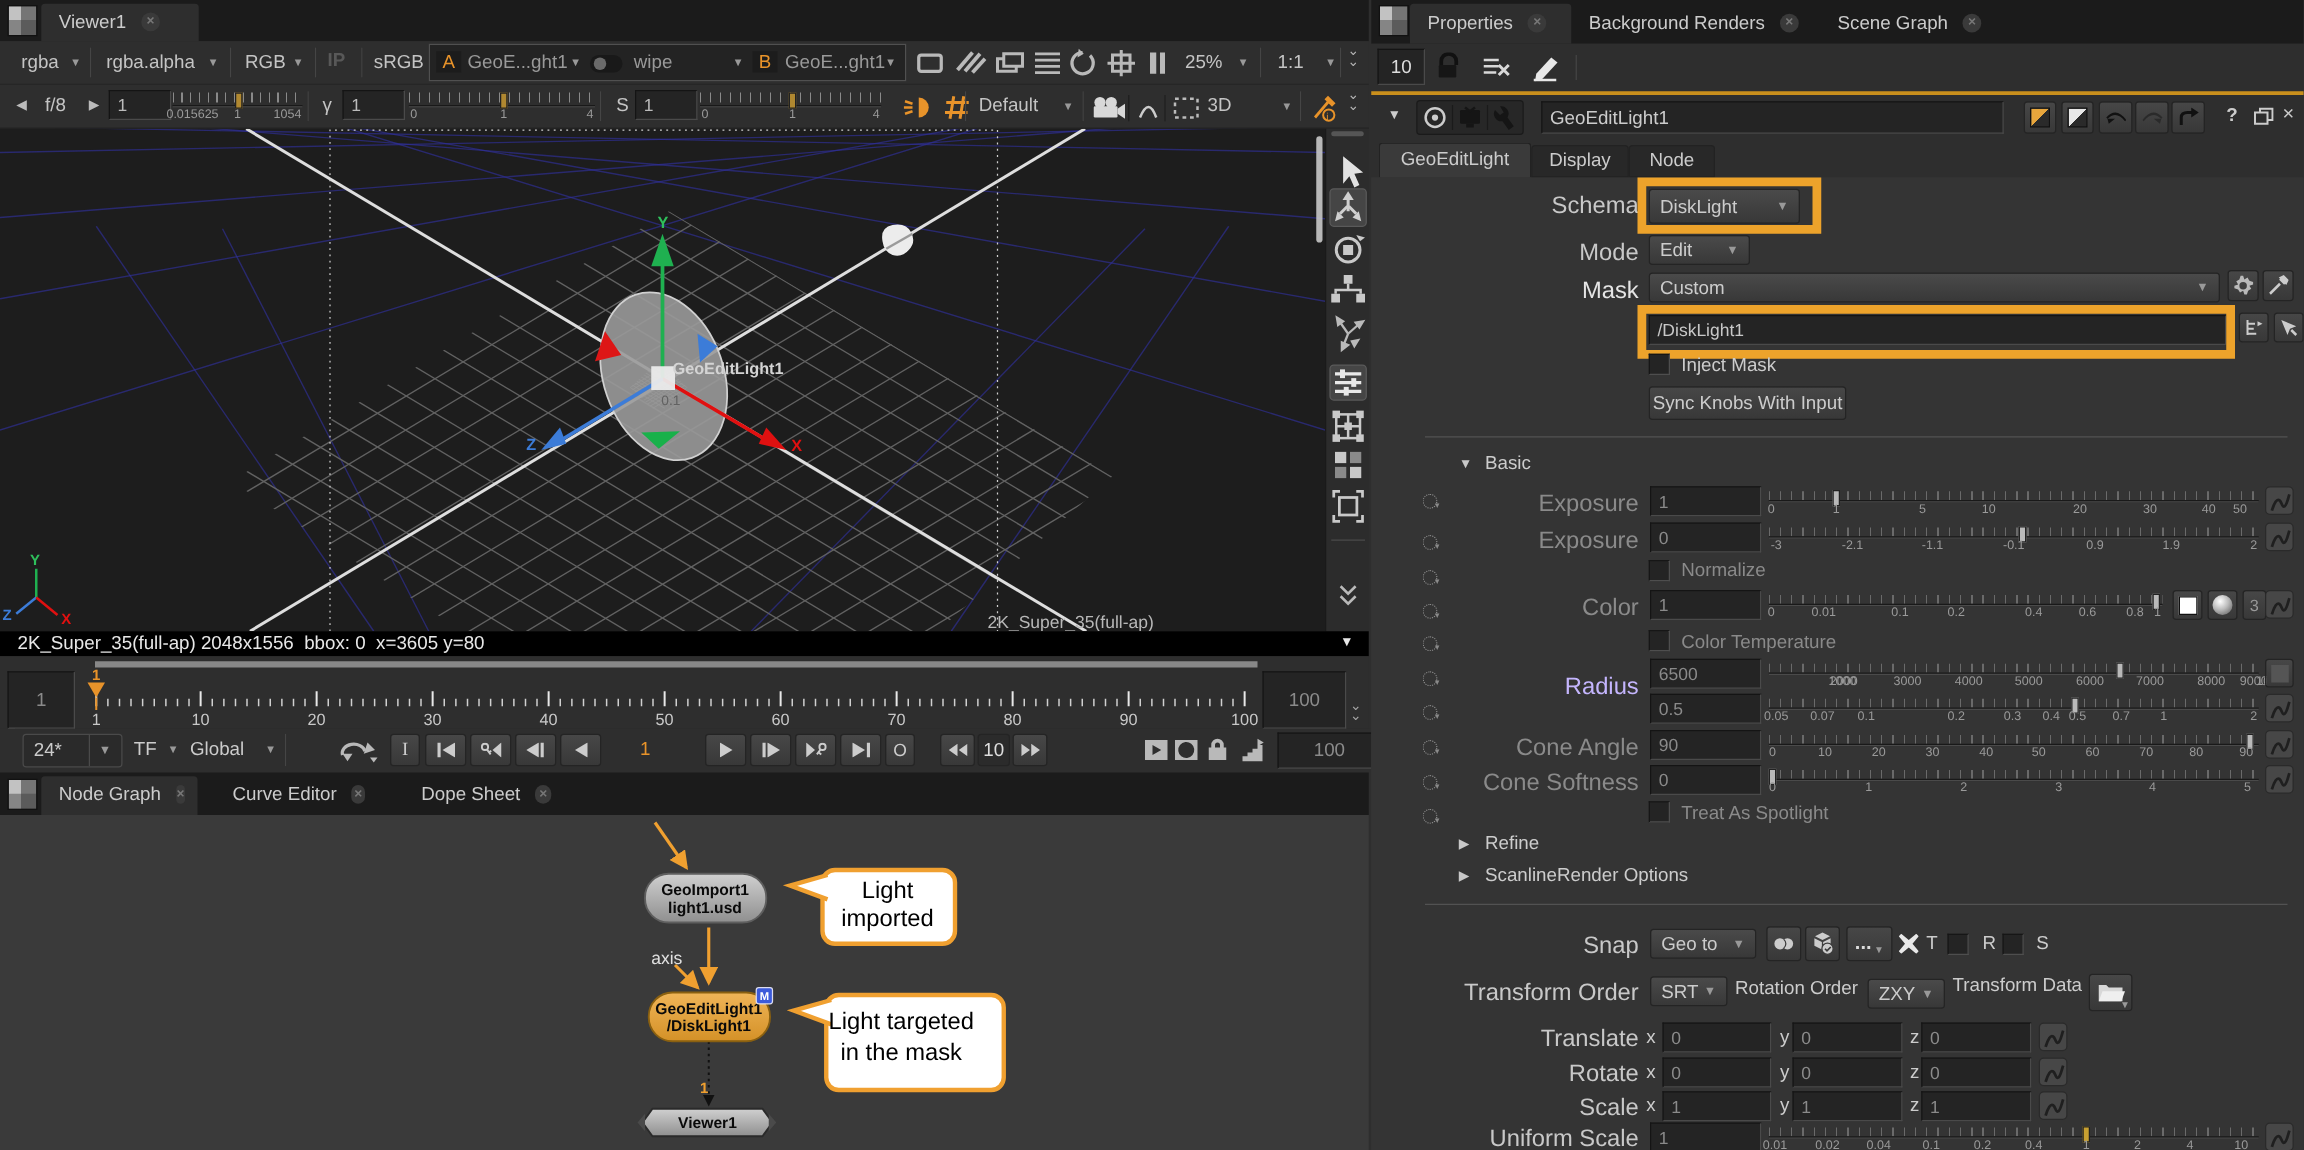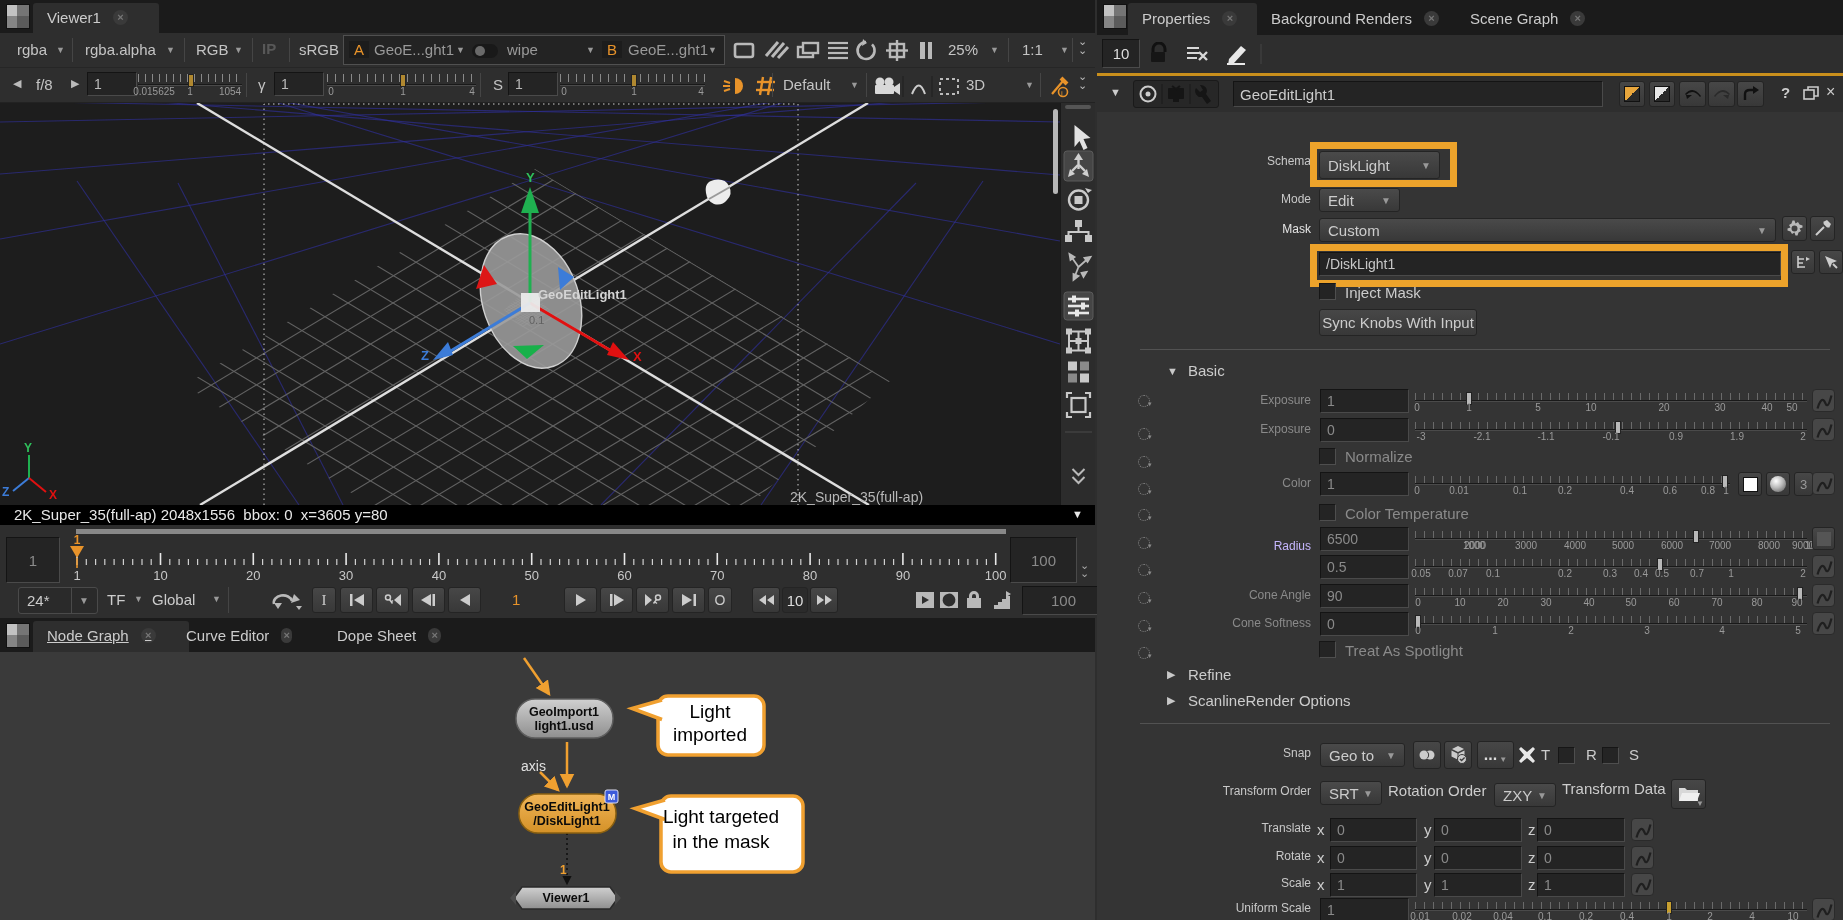--- a/index.html
+++ b/index.html
@@ -12,21 +12,21 @@
 .tab.active { background:#2e2e2e; border-radius:3px 3px 0 0; }
 .tabx { display:inline-block; margin-left:12px; width:15px; height:15px; border-radius:8px; background:#3a3a3a; color:#777; font-size:11px; font-weight:bold; text-align:center; line-height:15px; }
 .paneicon { position:absolute; left:6px; top:4px; width:24px; height:25px; background:linear-gradient(90deg,#c2c2c2 0 45%,#757575 45%); border:1px solid #111; box-shadow:inset 0 -12px 0 rgba(60,60,60,0.45); }
 .dd { background:linear-gradient(#4a4a4a,#383838); border:1px solid #242424; border-radius:3px; color:#ccc; font-size:15px; display:flex; align-items:center; padding:0 8px; position:absolute;text-align:right; }
 .dd .arr { margin-left:auto; color:#999; font-size:10px; }
 .inp { background:#242424; border:1px solid #141414; border-bottom-color:#4a4a4a; border-right-color:#4a4a4a; color:#909090; font-size:14px; display:flex; align-items:center; padding:0 6px; position:absolute; }
 .btn { background:linear-gradient(#474747,#383838); border:1px solid #242424; border-radius:3px; color:#ccc; display:flex; align-items:center; justify-content:center; position:absolute; }
 .cb { position:absolute; width:17px; height:17px; background:#242424; border:1px solid #161616; border-bottom-color:#4e4e4e; border-right-color:#4e4e4e; }
 .lbl { position:absolute; color:#ccc; font-size:15px; white-space:nowrap; }
 .glbl { position:absolute; color:#8a8a8a; font-size:15px; white-space:nowrap; }
-.rlabel { position:absolute; color:#ccc; font-size:12px; text-align:right; right:532px; white-space:nowrap; }
+.rlabel { position:absolute; color:#ccc; font-size:19px; text-align:right; right:532px; white-space:nowrap; }
 .sliderwrap { position:absolute; height:24px; }
 .track { position:absolute; left:0; right:0; top:11px; height:2px; background:#191919; border-bottom:1px solid #4a4a4a; }
 .ticks { position:absolute; left:0; right:0; top:4px; height:7px; background:repeating-linear-gradient(90deg,#6a6a6a 0 1px,transparent 1px 9px); }
 .handle { position:absolute; top:3px; width:6px; height:13px; background:#b9b9b9; border:1px solid #222; }
 .snum { position:absolute; top:13px; color:#9a9a9a; font-size:10px; transform:translateX(-50%); }
 .curvebtn { position:absolute; width:23px; height:23px; background:#474747; border:1px solid #2a2a2a; border-radius:4px; }
 .curvebtn svg { position:absolute; left:2px; top:2px; }
 .knob { position:absolute; width:12px; height:12px; border:1px dotted #8a8a8a; border-radius:50%; }
 .knob:after { content:"▾"; position:absolute; left:9px; top:4px; font-size:7px; color:#8a8a8a; }
 .sep { position:absolute; height:1px; background:#525252; }
@@ -625,21 +625,21 @@
             <path d="M2 3 h18 v16 h-18 z M8 7 l7 4 -7 4 z" fill-rule="evenodd"></path>
       <path d="M26 3 h18 v16 h-18 z M30 7 a4.2 4.2 0 0 0 10 8 a4.2 4.2 0 0 0 -10 -8 z" fill-rule="evenodd"></path>
       <path d="M55 9 v-2 a5 5 0 0 1 10 0 v2 h2 v10 h-14 v-10 z M58 9 h4 v-2 a2 2 0 0 0 -4 0 z" fill-rule="evenodd"></path>
       <path d="M80 20 v-4 h4 v-3 h4 v-3 h4 v-3 h4 v13 z M92 2 l5 3 -5 3 z"></path>
           </g>
     </svg>
   </div>
 
   <div class="abs tabbar" style="left:0;top:618px;width:1095px;height:34px;">
     <div class="paneicon" style="top:5px;"></div>
-    <div class="tab active" style="left:33px;width:156px;text-decoration:underline;">Node Graph<span class="tabx">×</span></div>
+    <div class="tab active" style="left:33px;width:125px;">Node Graph<span class="tabx">×</span></div>
     <div class="tab" style="left:172px;width:130px;">Curve Editor<span class="tabx">×</span></div>
     <div class="tab" style="left:323px;width:128px;">Dope Sheet<span class="tabx">×</span></div>
   </div>
 
   <div class="abs" style="left:0;top:652px;width:1095px;height:268px;background:#3a3a3a;" id="nodegraph">
     <svg width="1095" height="268" style="position:absolute;left:0;top:0;">
       <defs>
         <linearGradient id="gnode" x1="0" y1="0" x2="0" y2="1">
               <stop offset="0" stop-color="#d0d0d0"></stop>
               <stop offset="1" stop-color="#8f8f8f"></stop>
@@ -769,20 +769,25 @@
           </svg>
         </div>
     <span class="abs" style="left:684px;top:8px;color:#ccc;font-size:15px;font-weight:bold;">?</span>
     <svg class="abs" style="left:706px;top:9px;" width="16" height="16" viewBox="0 0 16 16">
           <rect x="1" y="5" width="10" height="9" fill="none" stroke="#ccc" stroke-width="1.6"></rect>
           <path d="M5 5 v-3 h10 v9 h-4" fill="none" stroke="#ccc" stroke-width="1.6"></path>
         </svg>
     <span class="abs" style="left:729px;top:7px;color:#ccc;font-size:16px;">×</span>
   </div>
 
+  <div class="abs" style="left:0;top:112px;width:746px;height:30px;background:#2e2e2e;" id="paramtabs">
+    <div class="abs" style="left:6px;top:2px;width:122px;height:28px;background:#3a3a3a;border:1px solid #222;border-bottom:none;border-radius:3px 3px 0 0;color:#ccc;font-size:15px;text-align:center;line-height:26px;">GeoEditLight</div>
+    <div class="abs" style="left:128px;top:4px;width:78px;height:26px;background:#282828;border:1px solid #222;border-radius:3px 3px 0 0;color:#ccc;font-size:15px;text-align:center;line-height:24px;">Display</div>
+    <div class="abs" style="left:206px;top:4px;width:69px;height:26px;background:#282828;border:1px solid #222;border-radius:3px 3px 0 0;color:#ccc;font-size:15px;text-align:center;line-height:24px;">Node</div>
+  </div>
 
   <div class="abs" style="left:0;top:142px;width:746px;height:778px;background:#343434;" id="params">
 
     <div class="rlabel" style="top:12px;color:#c8c8c8;">Schema</div>
     <div class="dd" style="left:222px;top:9px;width:121px;height:28px;">DiskLight<span class="arr">▼</span></div>
     <div class="abs" style="left:213px;top:0px;width:147px;height:45px;border:7px solid #eda32b;"></div>
     <div class="rlabel" style="top:50px;color:#c8c8c8;">Mode</div>
     <div class="dd" style="left:222px;top:46px;width:81px;height:24px;">Edit<span class="arr">▼</span></div>
     <div class="rlabel" style="top:80px;color:#e5e5e5;">Mask</div>
     <div class="dd" style="left:222px;top:76px;width:457px;height:24px;">Custom<span class="arr">▼</span></div>

